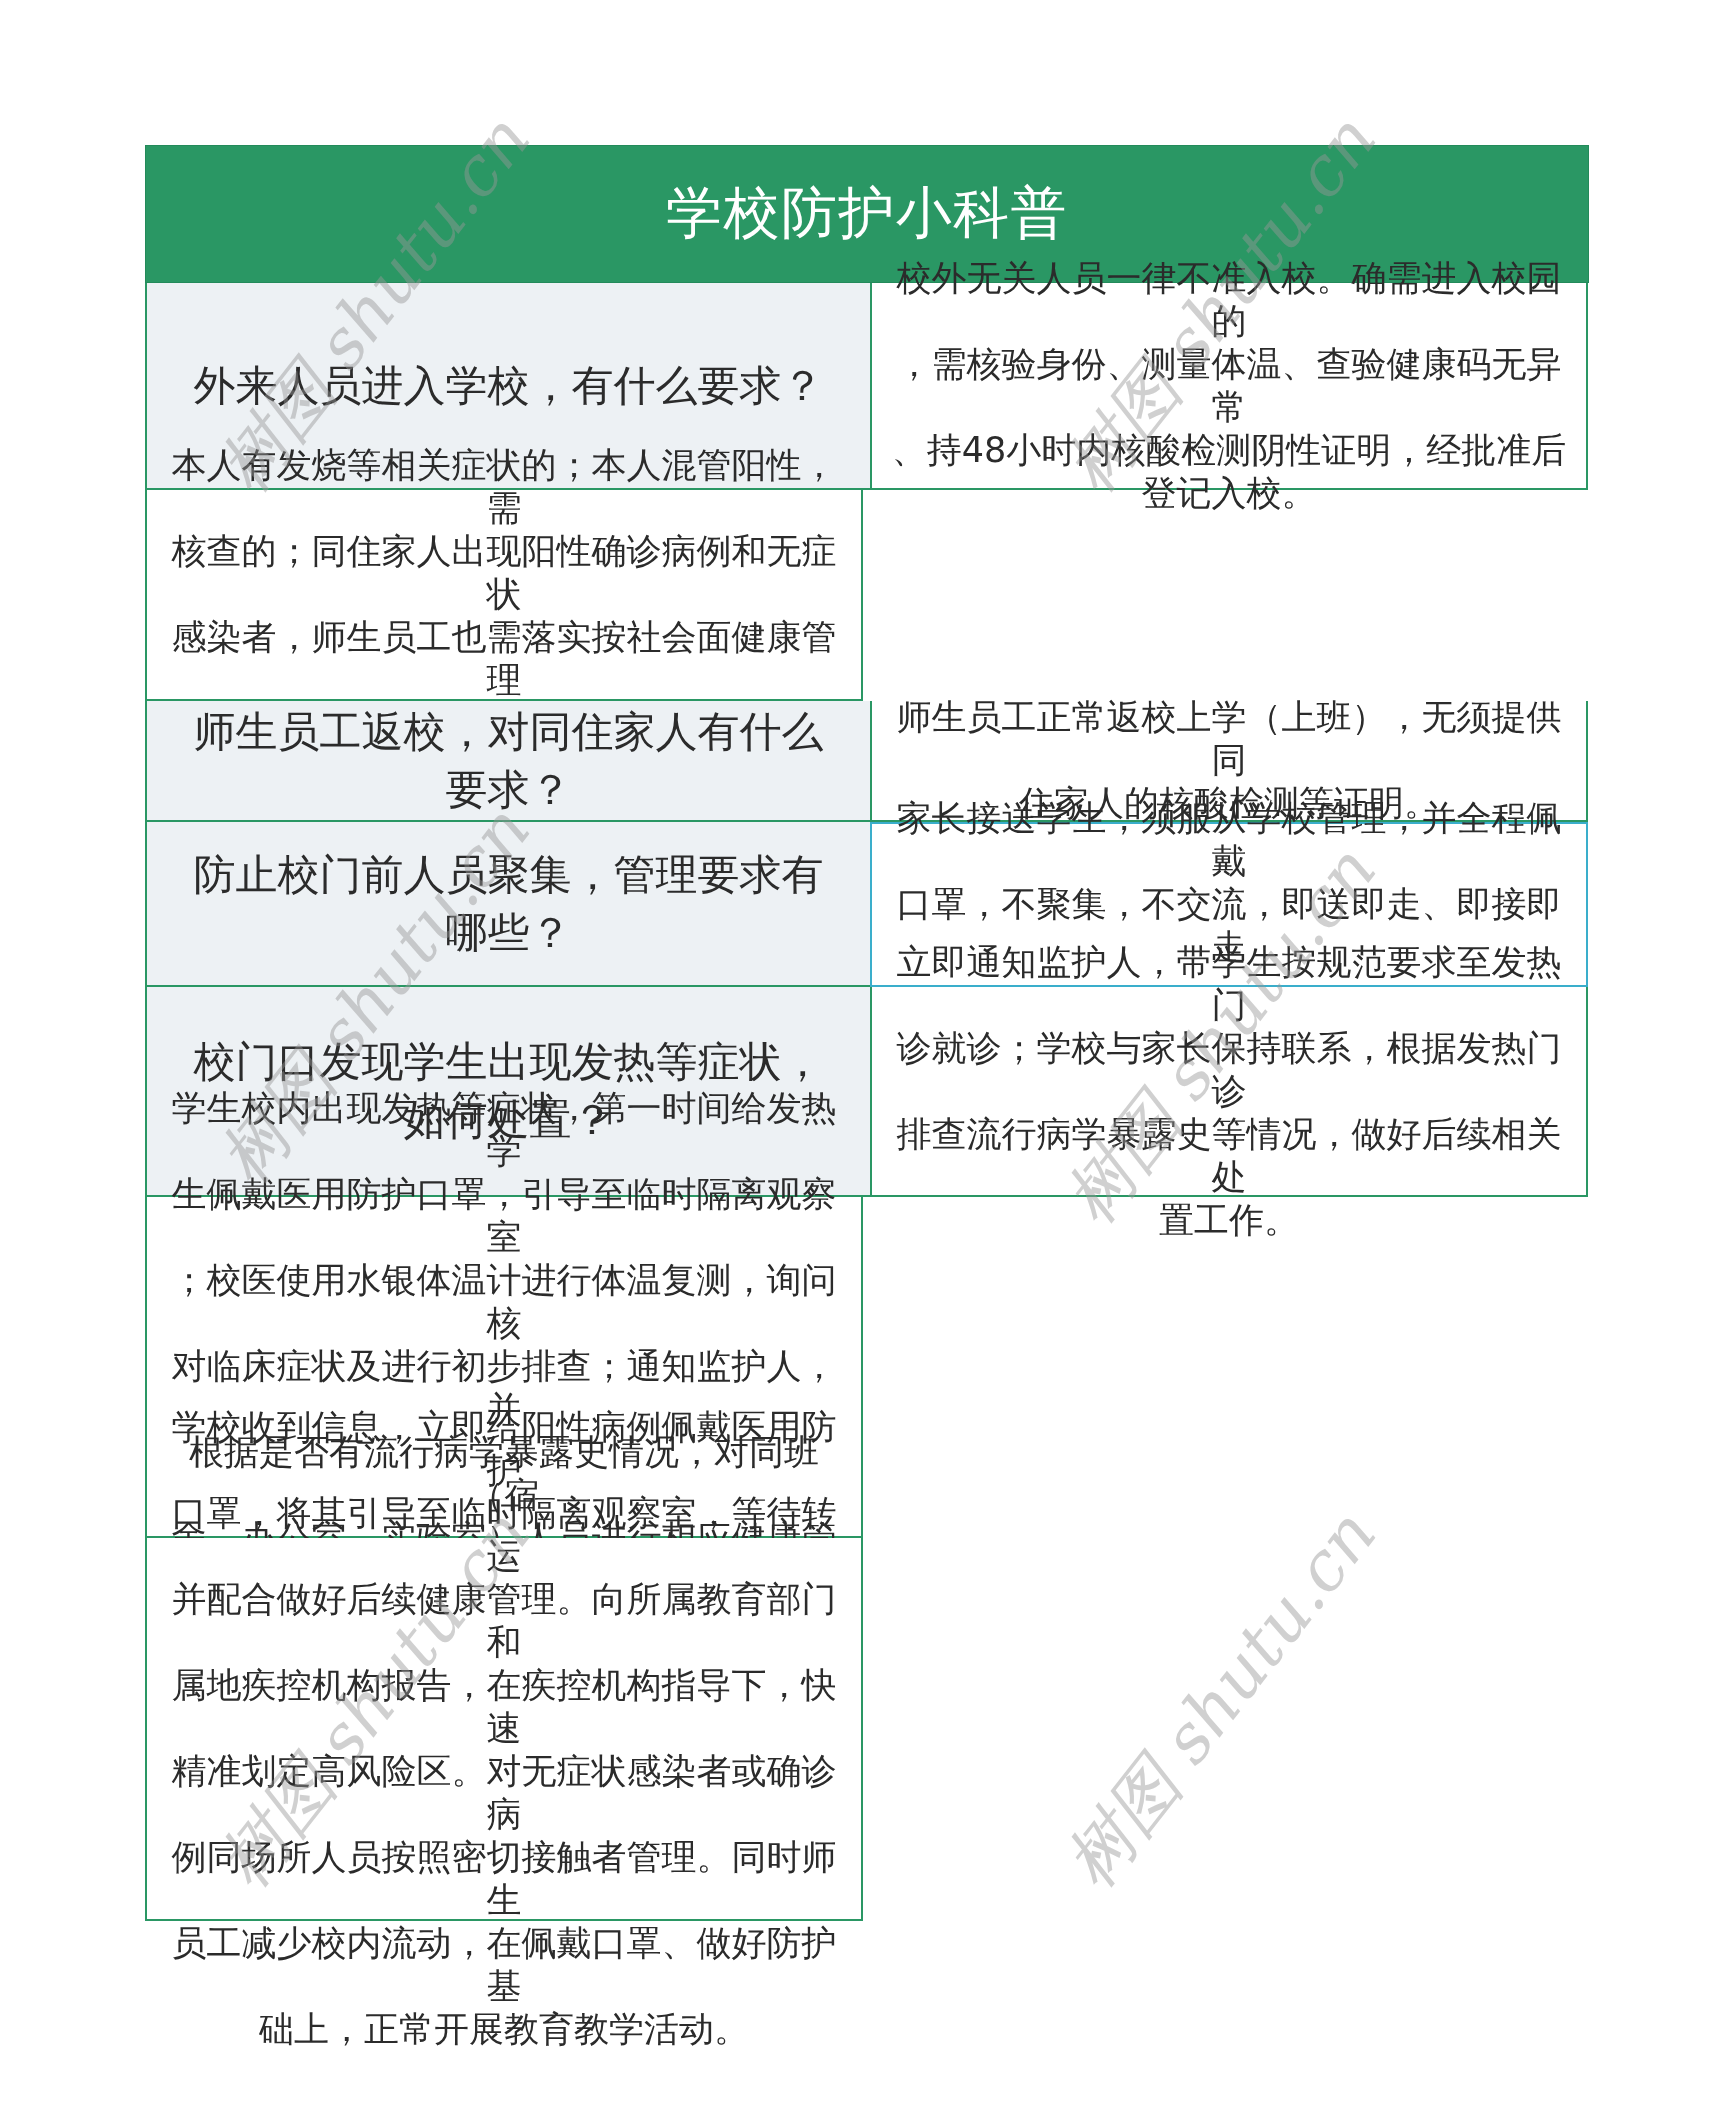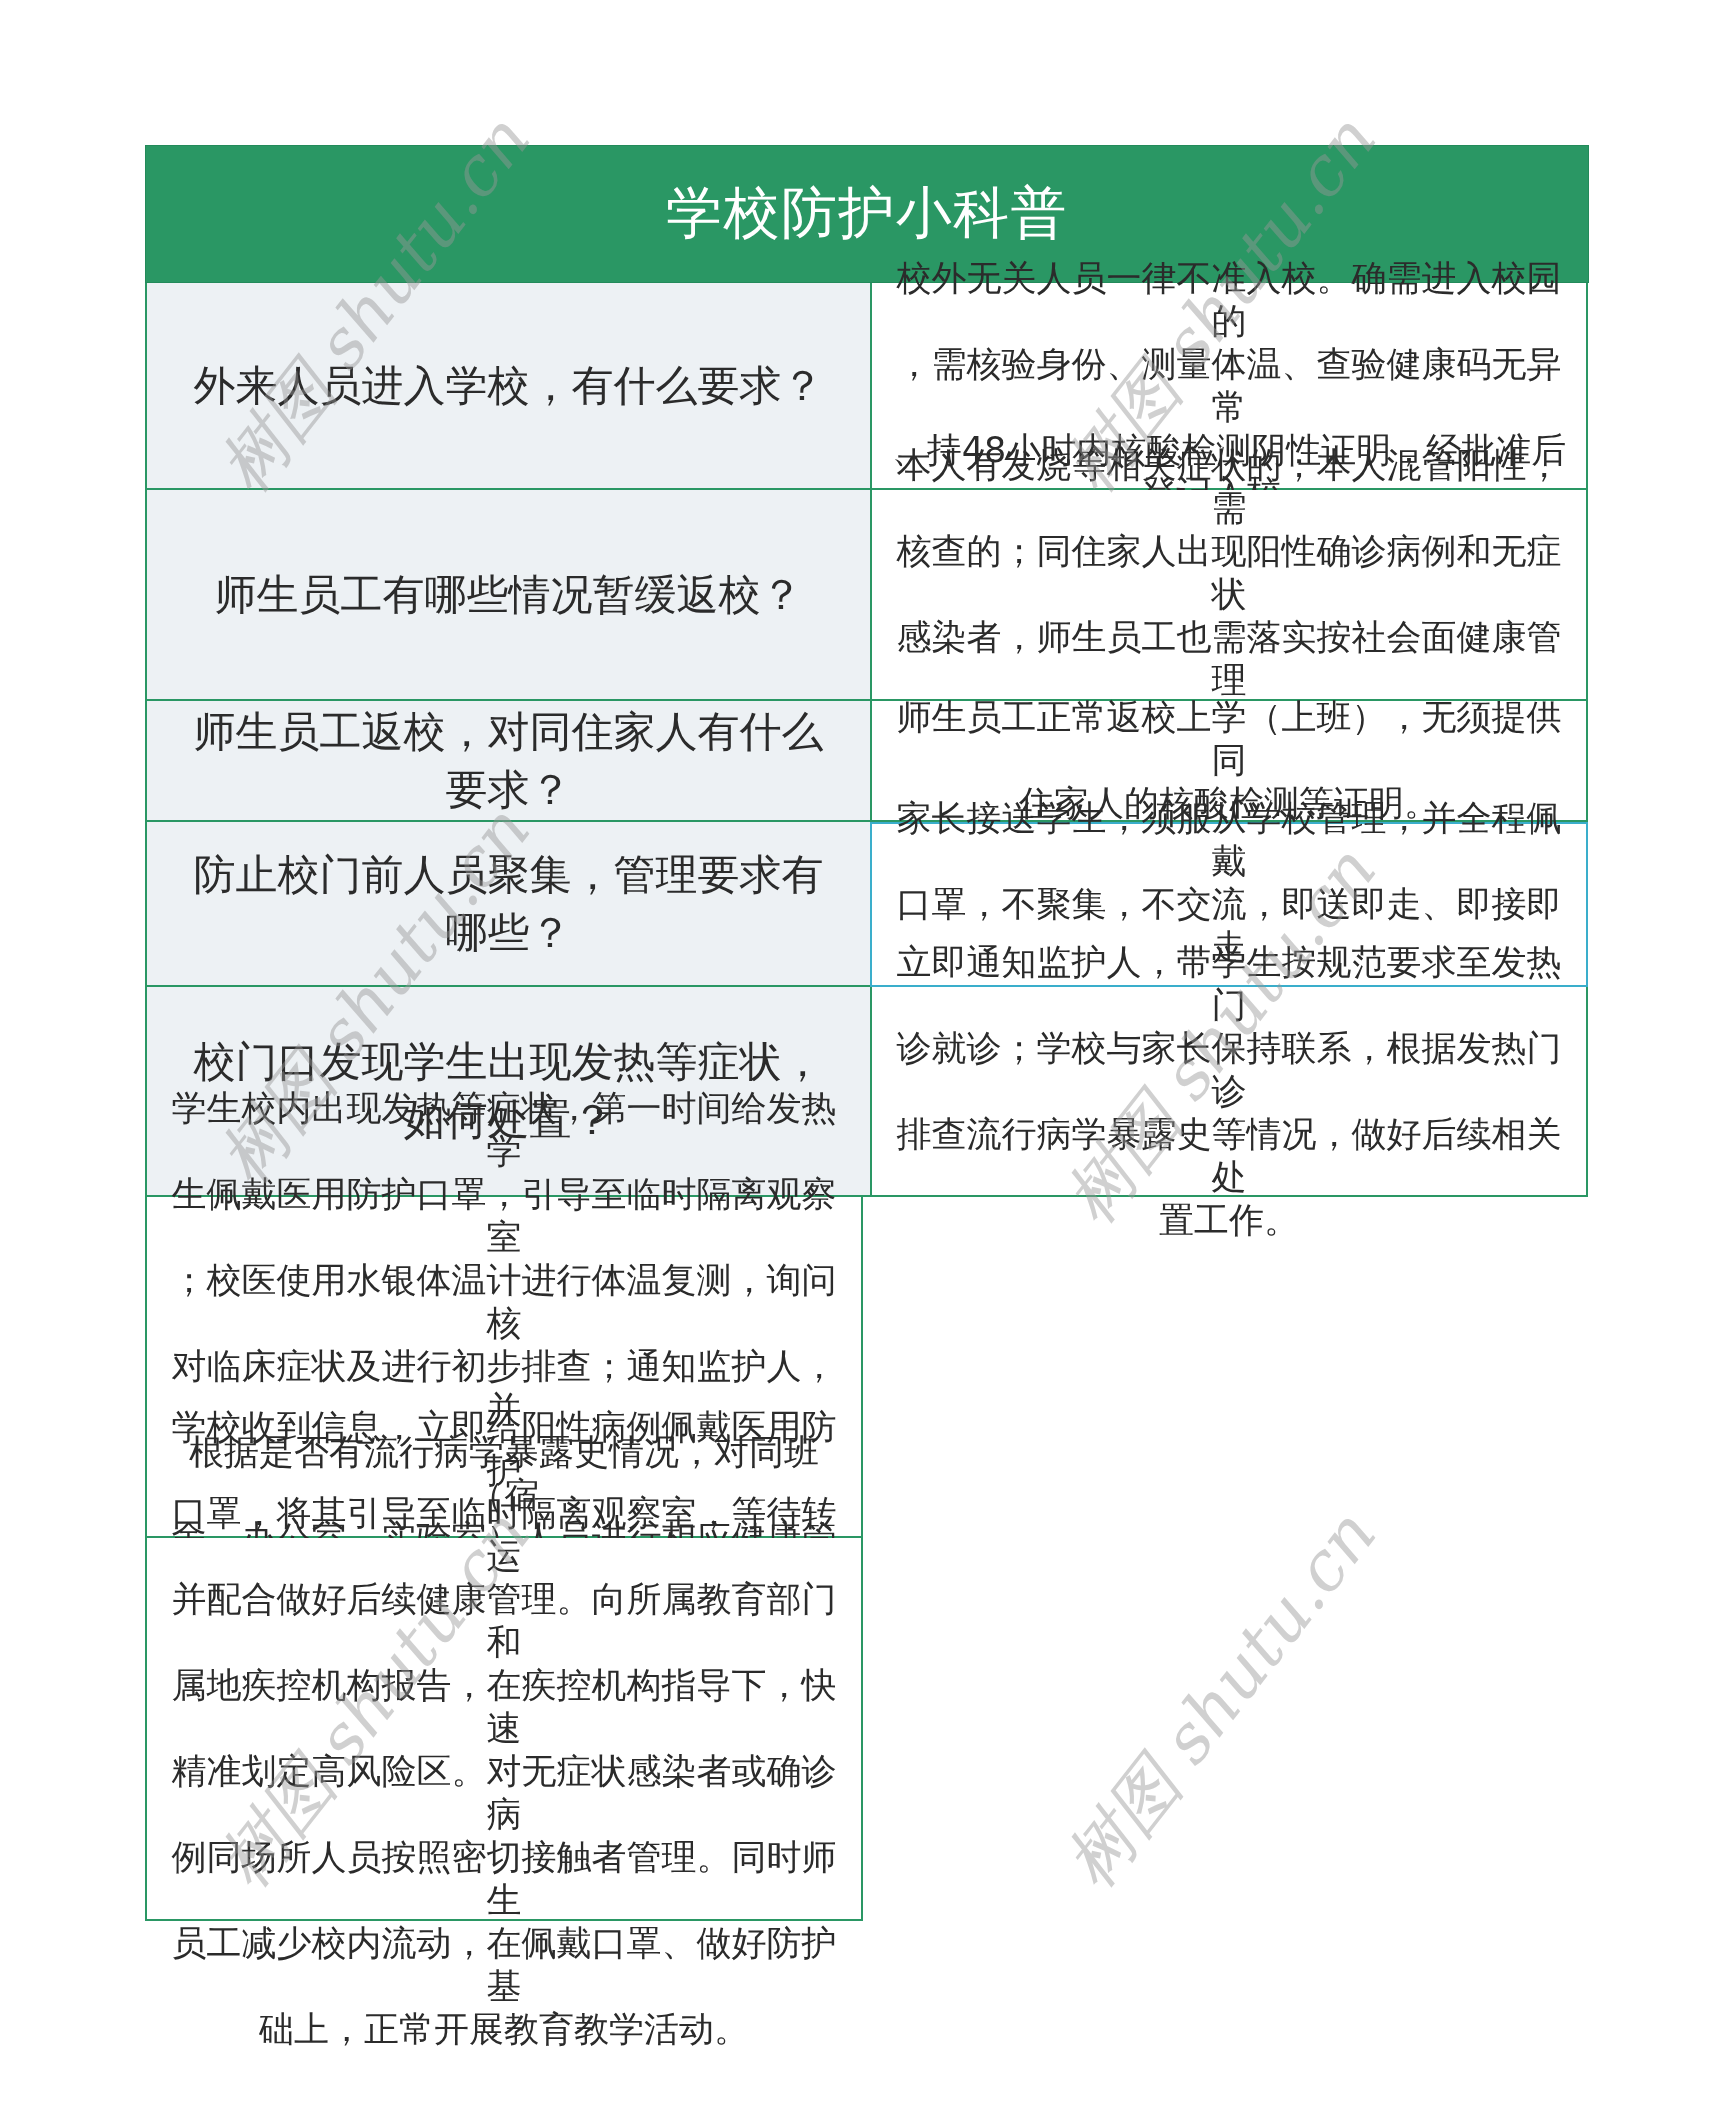--- a/index.html
+++ b/index.html
@@ -30,21 +30,20 @@
   </div>
 
   <div class="row" style="height:207px;">
     <div class="cell cell-q">外来人员进入学校，有什么要求？</div>
     <div class="cell cell-a">校外无关人员一律不准入校。确需进入校园的
 ，需核验身份、测量体温、查验健康码无异常
 、持48小时内核酸检测阴性证明，经批准后
 登记入校。</div>
   </div>
   <div class="row" style="height:211px;">
-    <div class="cell cell-q">师生员工有哪些情况暂缓返校？</div>
     <div class="cell cell-a">本人有发烧等相关症状的；本人混管阳性，需
 核查的；同住家人出现阳性确诊病例和无症状
 感染者，师生员工也需落实按社会面健康管理
 要求的。</div>
   </div>
   <div class="row" style="height:121px;">
     <div class="cell cell-q">师生员工返校，对同住家人有什么
 要求？</div>
     <div class="cell cell-a">师生员工正常返校上学（上班），无须提供同
 住家人的核酸检测等证明。</div>

